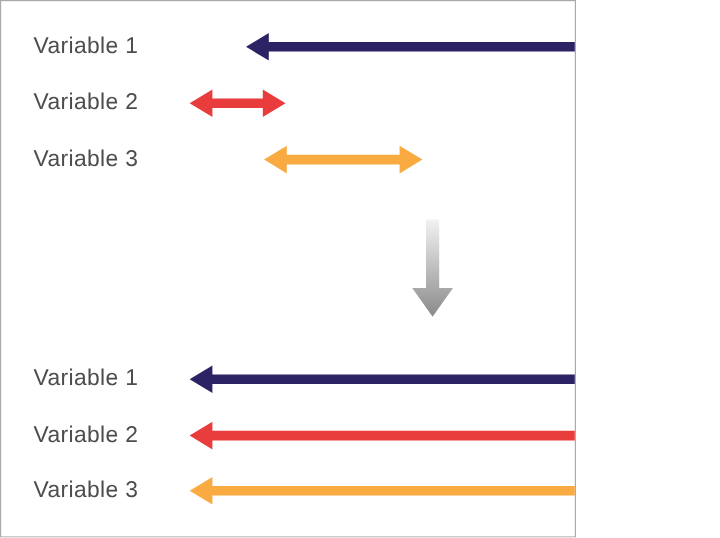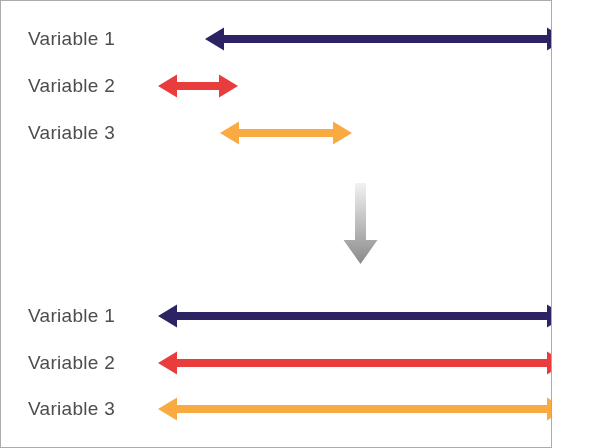--- a/index.html
+++ b/index.html
@@ -3,21 +3,21 @@
 <meta charset="utf-8">
 <style>
   html, body {
     margin: 0;
     padding: 0;
     background: #ffffff;
     font-family: "Liberation Sans", sans-serif;
   }
   .frame {
     position: relative;
-    width: 552px;
+    width: 480px;
     height: 448px;
     box-sizing: border-box;
     border: 1px solid #ababab;
     background: #ffffff;
     overflow: hidden;
   }
   .arrows-layer {
     position: absolute;
     left: -1px;
     top: -1px;

